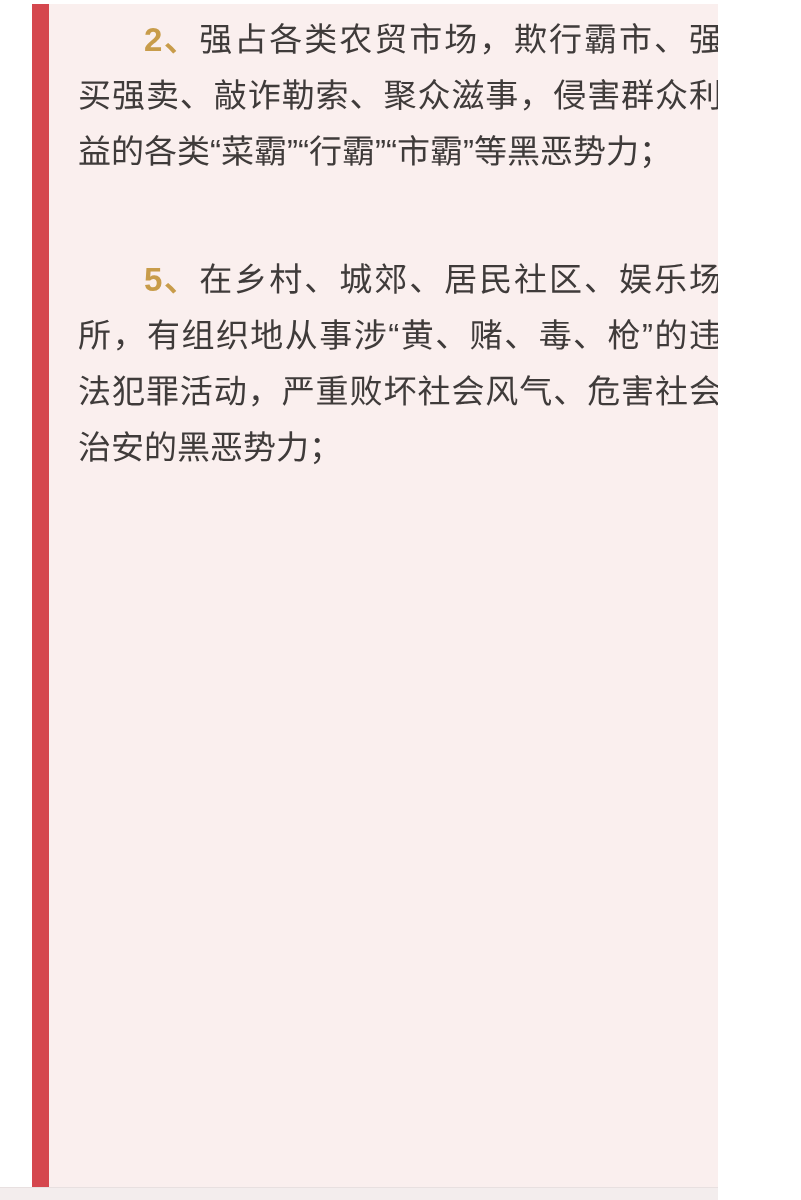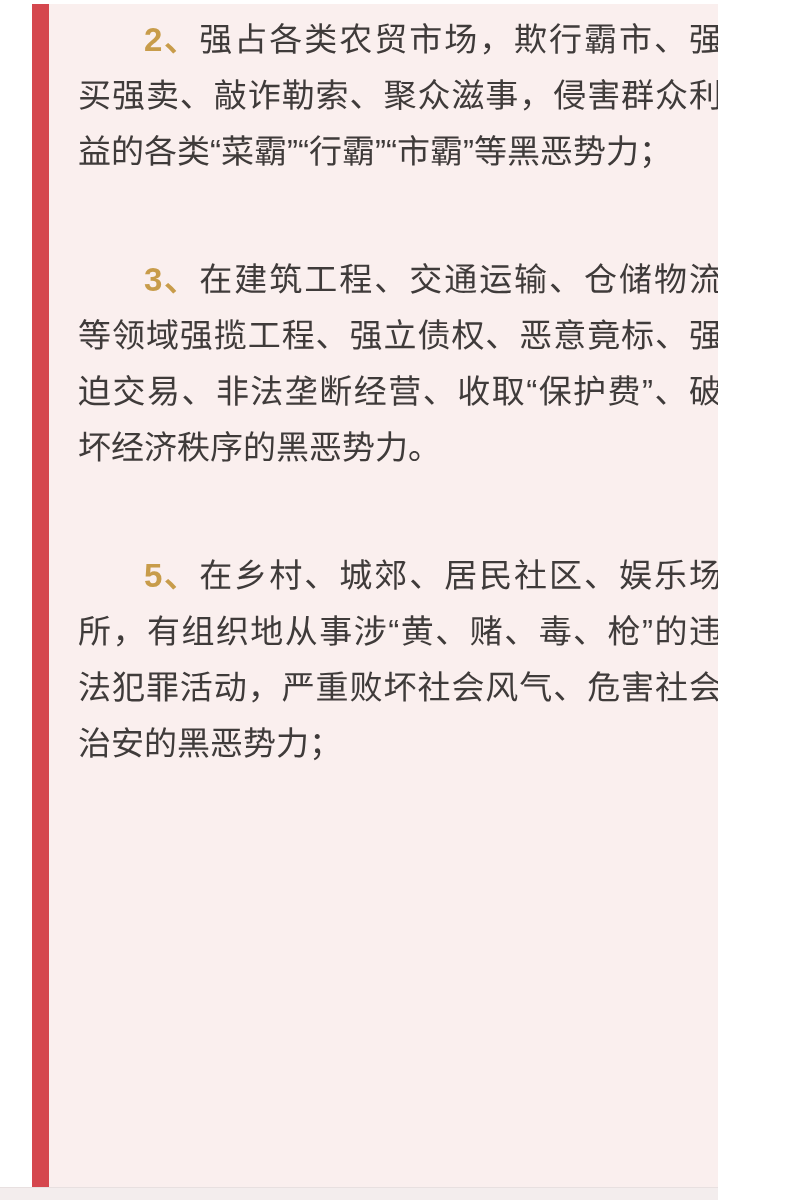--- a/index.html
+++ b/index.html
@@ -70,21 +70,20 @@
 </head>
 <body>
 
 <div class="page">
   <div class="card">
     <div class="accent-bar left"></div>
     <div class="content">
 
       <p class="item"><span class="num">2、</span><span>强占各类农贸市场，欺行霸市、强买强卖、敲诈勒索、聚众滋事，侵害群众利益的各类“菜霸”“行霸”“市霸”等黑恶势力；</span></p>
 
-      <p class="item"><span class="num">3、</span><span>在建筑工程、交通运输、仓储物流等领域强揽工程、强立债权、恶意竟标、强迫交易、非法垄断经营、收取“保护费”、破坏经济秩序的黑恶势力。</span></p>
 
 
       <p class="item"><span class="num">5、</span><span>在乡村、城郊、居民社区、娱乐场所，有组织地从事涉“黄、赌、毒、枪”的违法犯罪活动，严重败坏社会风气、危害社会治安的黑恶势力；</span></p>
 
     </div>
     <div class="accent-bar right"></div>
   </div>
   <div class="bottom-strip"></div>
 </div>
 

